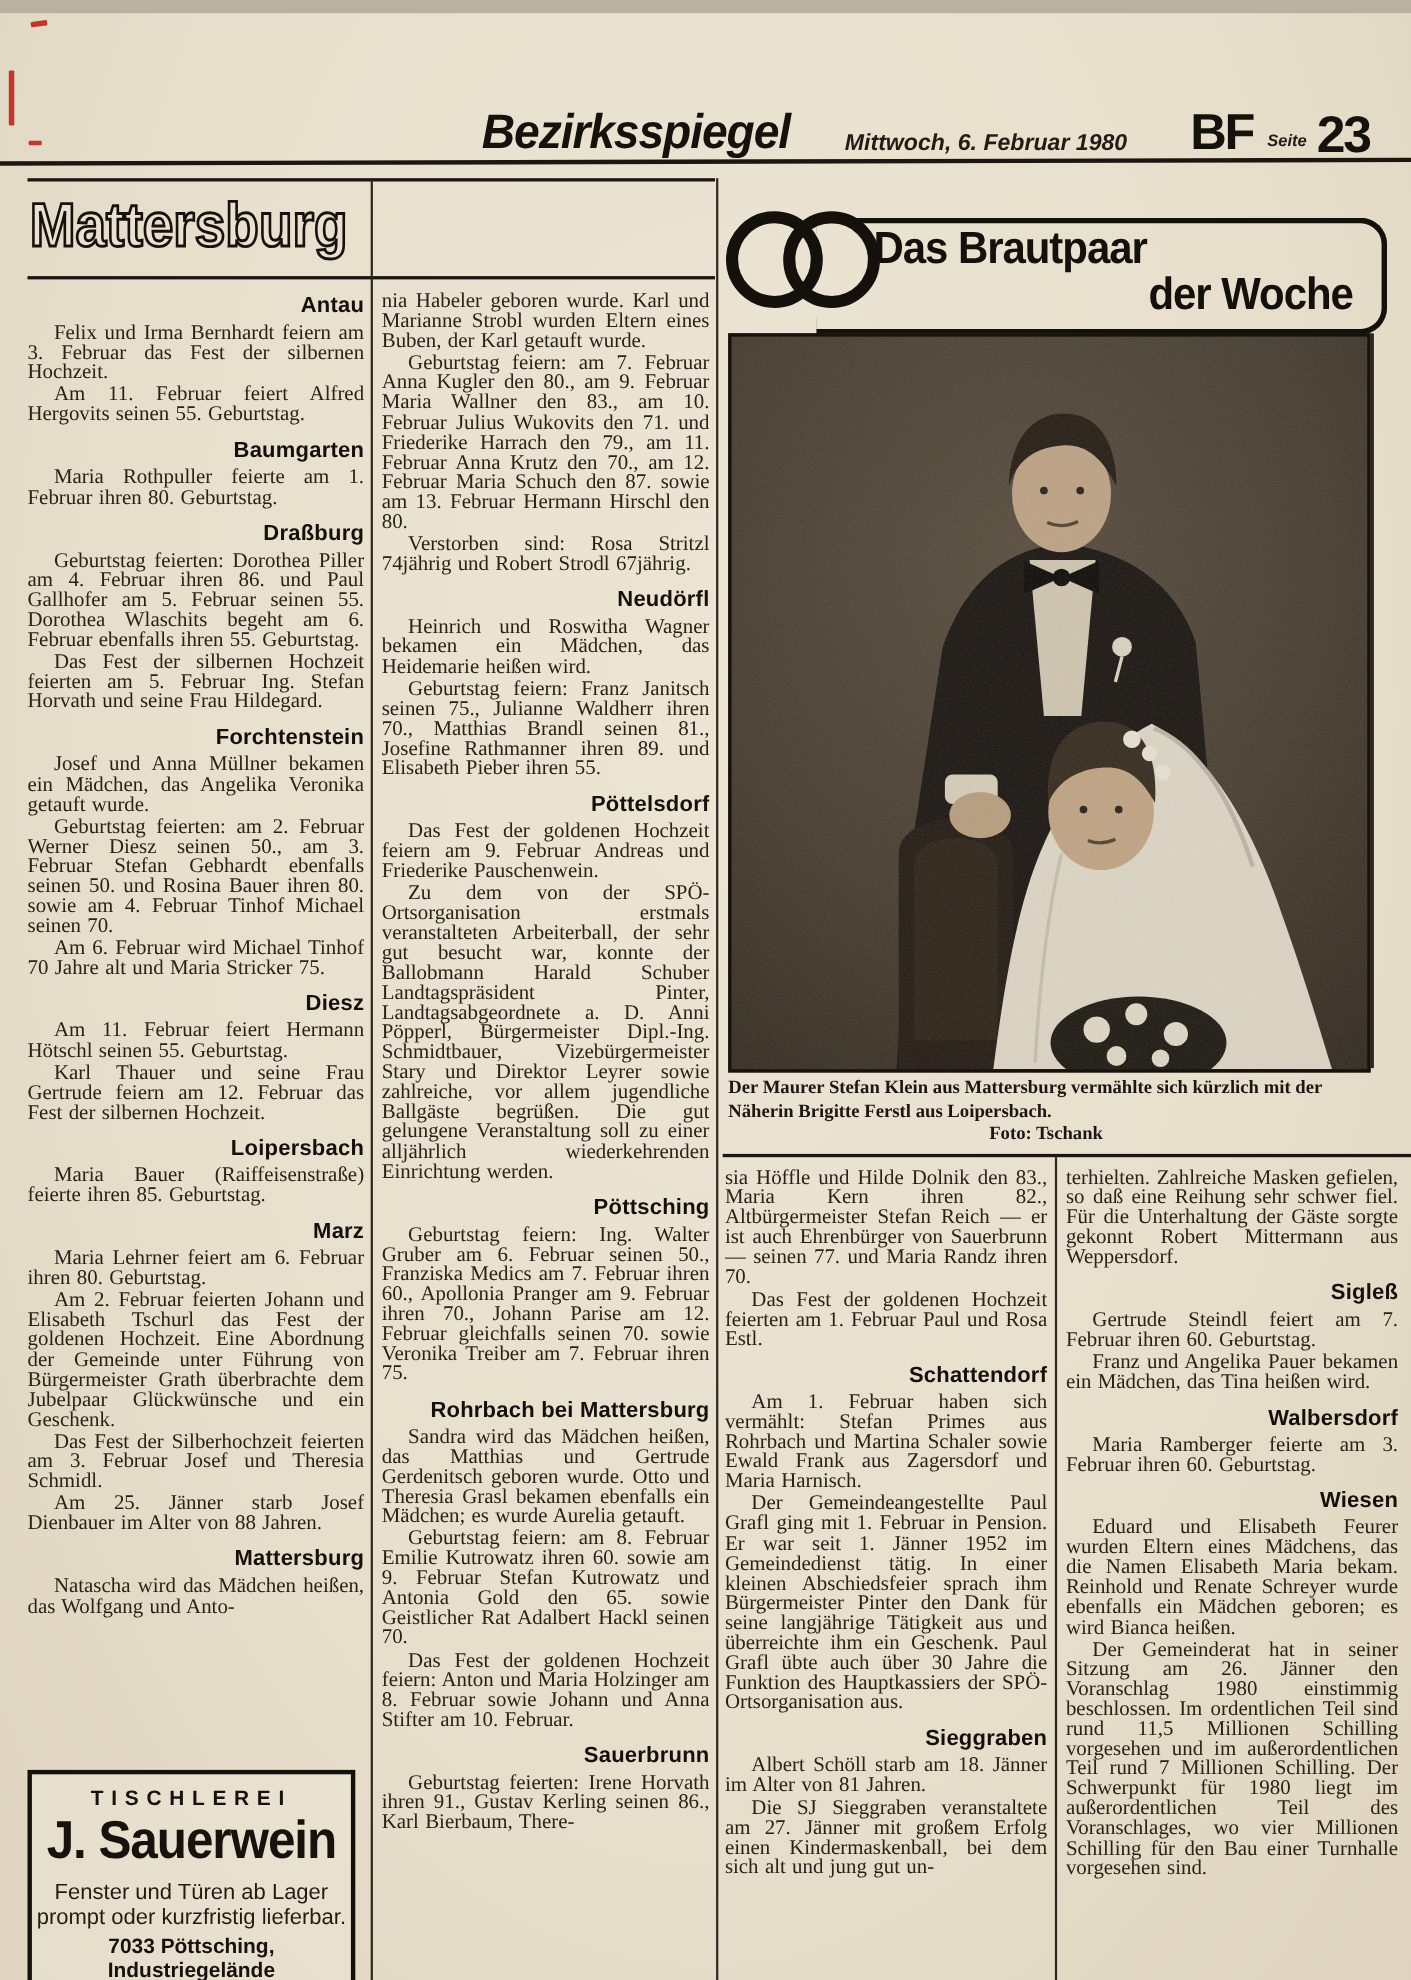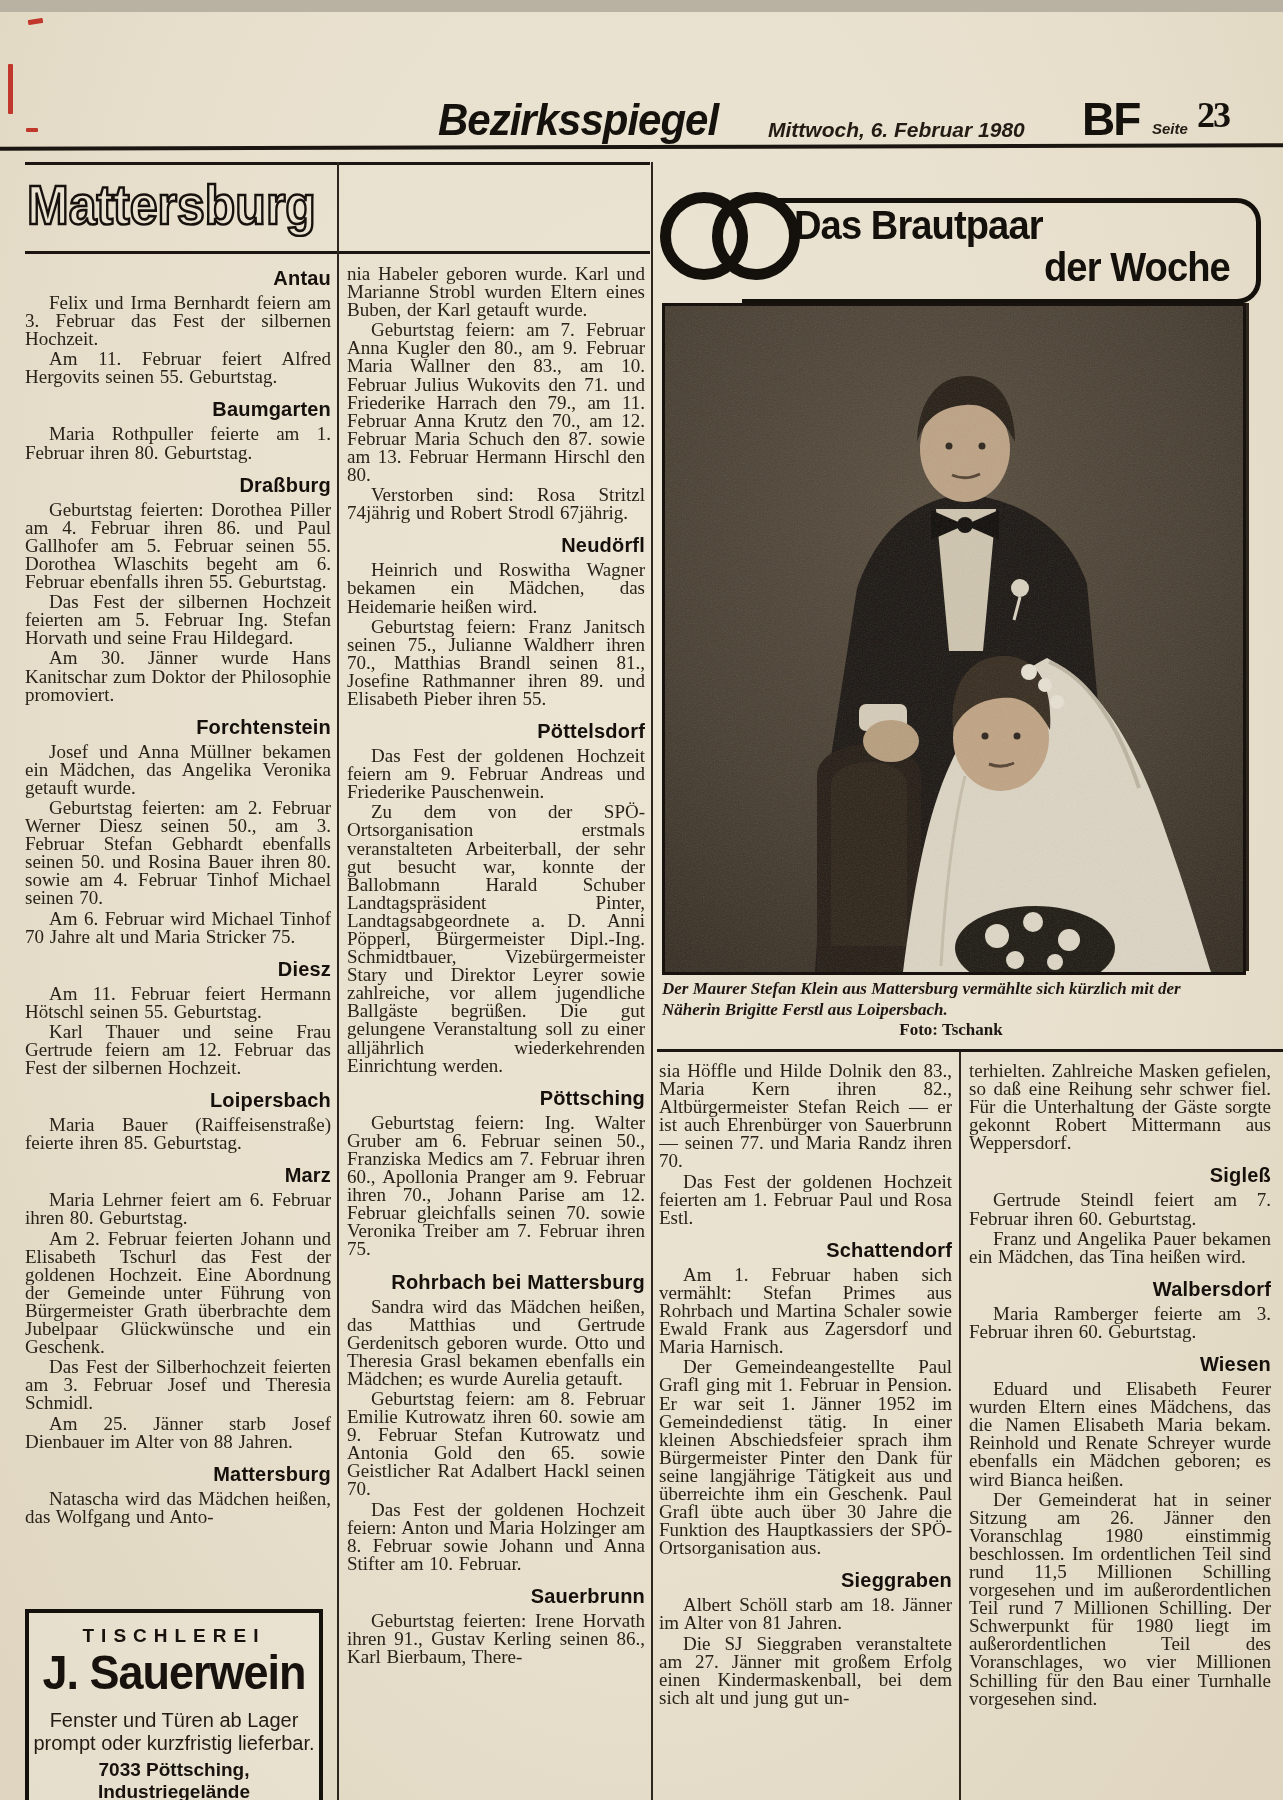--- a/index.html
+++ b/index.html
@@ -7,21 +7,21 @@
     background:radial-gradient(ellipse at 50% 35%, #ece5d4 0%, #e8e0cd 55%, #ded4bf 100%);
     font-family:"Liberation Serif",serif;color:#241f18;}
   .abs{position:absolute;}
   
   .paper-title{font-family:"Liberation Sans",sans-serif;font-weight:bold;font-style:italic;
     font-size:42px;letter-spacing:-1px;color:#15110c;transform:scaleY(1.05);}
   .issue-date{font-family:"Liberation Sans",sans-serif;font-weight:bold;font-style:italic;
     font-size:21px;color:#221c14;}
   .bf{font-family:"Liberation Sans",sans-serif;font-weight:bold;font-size:46px;letter-spacing:-2px;color:#15110c;}
   .seite{font-family:"Liberation Sans",sans-serif;font-weight:bold;font-style:italic;font-size:15px;color:#221c14;}
-  .pagenum{font-family:Liberation Serif, serif;font-weight:bold;font-size:36px;letter-spacing:-2px;color:#15110c;}
+  .pagenum{font-family:Liberation Sans, sans-serif;font-weight:bold;font-size:47px;letter-spacing:-2px;color:#15110c;}
   .hrule{background:#1b1611;}
   .vrule{background:#2c261e;}
   .redmark{background:#c2372b;border-radius:1px;}
   
   .region-title{font-family:"Liberation Sans",sans-serif;font-weight:bold;font-size:50px;
     color:#e9e2d1;-webkit-text-stroke:2.4px #17120d;transform:scaleY(1.12);transform-origin:left top;
     letter-spacing:0px;white-space:nowrap;}
   
   .newscol{position:absolute;overflow:hidden;text-align:justify;}
   .newscol p.body-p{margin:0 0 2px 0;font-size:19px;line-height:18.1px;text-indent:24px;word-spacing:1px;color:#292219;}
@@ -136,33 +136,32 @@
 
       <ellipse cx="370" cy="642" rx="80" ry="42" fill="#1c1810"></ellipse>
       <circle cx="332" cy="630" r="12" fill="#ded7c6"></circle>
         <circle cx="368" cy="616" r="10" fill="#ded7c6"></circle>
       <circle cx="404" cy="634" r="11" fill="#ded7c6"></circle>
         <circle cx="350" cy="654" r="9" fill="#ded7c6"></circle>
       <circle cx="390" cy="656" r="8" fill="#ded7c6"></circle>
       <rect width="578" height="666" filter="url(#grain)" opacity="0.16"></rect>
     </svg>
   </div>
-  <div class="abs caption" style="left:662px;top:966px;width:580px;font-style:italic;">Der Maurer Stefan Klein aus Mattersburg vermählte sich kürzlich mit der Näherin Brigitte Ferstl aus Loipersbach.</div>
+  <div class="abs caption" style="left:662px;top:966px;width:580px;">Der Maurer Stefan Klein aus Mattersburg vermählte sich kürzlich mit der Näherin Brigitte Ferstl aus Loipersbach.</div>
   <div class="abs credit" style="left:662px;top:1008px;width:578px;">Foto: Tschank</div>
 
   <div class="newscol" style="left:25px;top:253px;width:306px;height:1338px;">
       <h3 class="sec-h">Antau</h3>
       <p class="body-p">Felix und Irma Bernhardt feiern am 3. Februar das Fest der silbernen Hochzeit.</p>
       <p class="body-p">Am 11. Februar feiert Alfred Hergovits seinen 55. Geburtstag.</p>
       <h3 class="sec-h">Baumgarten</h3>
       <p class="body-p">Maria Rothpuller feierte am 1. Februar ihren 80. Geburtstag.</p>
       <h3 class="sec-h">Draßburg</h3>
       <p class="body-p">Geburtstag feierten: Dorothea Piller am 4. Februar ihren 86. und Paul Gallhofer am 5. Februar seinen 55. Dorothea Wlaschits begeht am 6. Februar ebenfalls ihren 55. Geburtstag.</p>
       <p class="body-p">Das Fest der silbernen Hochzeit feierten am 5. Februar Ing. Stefan Horvath und seine Frau Hildegard.</p>
-      <p class="body-p">Am 30. Jänner wurde Hans Kanitschar zum Doktor der Philosophie promoviert.</p>
       <h3 class="sec-h">Forchtenstein</h3>
       <p class="body-p">Josef und Anna Müllner bekamen ein Mädchen, das Angelika Veronika getauft wurde.</p>
       <p class="body-p">Geburtstag feierten: am 2. Februar Werner Diesz seinen 50., am 3. Februar Stefan Gebhardt ebenfalls seinen 50. und Rosina Bauer ihren 80. sowie am 4. Februar Tinhof Michael seinen 70.</p>
       <p class="body-p">Am 6. Februar wird Michael Tinhof 70 Jahre alt und Maria Stricker 75.</p>
       <h3 class="sec-h">Diesz</h3>
       <p class="body-p">Am 11. Februar feiert Hermann Hötschl seinen 55. Geburtstag.</p>
       <p class="body-p">Karl Thauer und seine Frau Gertrude feiern am 12. Februar das Fest der silbernen Hochzeit.</p>
       <h3 class="sec-h">Loipersbach</h3>
       <p class="body-p">Maria Bauer (Raiffeisenstraße) feierte ihren 85. Geburtstag.</p>
       <h3 class="sec-h">Marz</h3>

